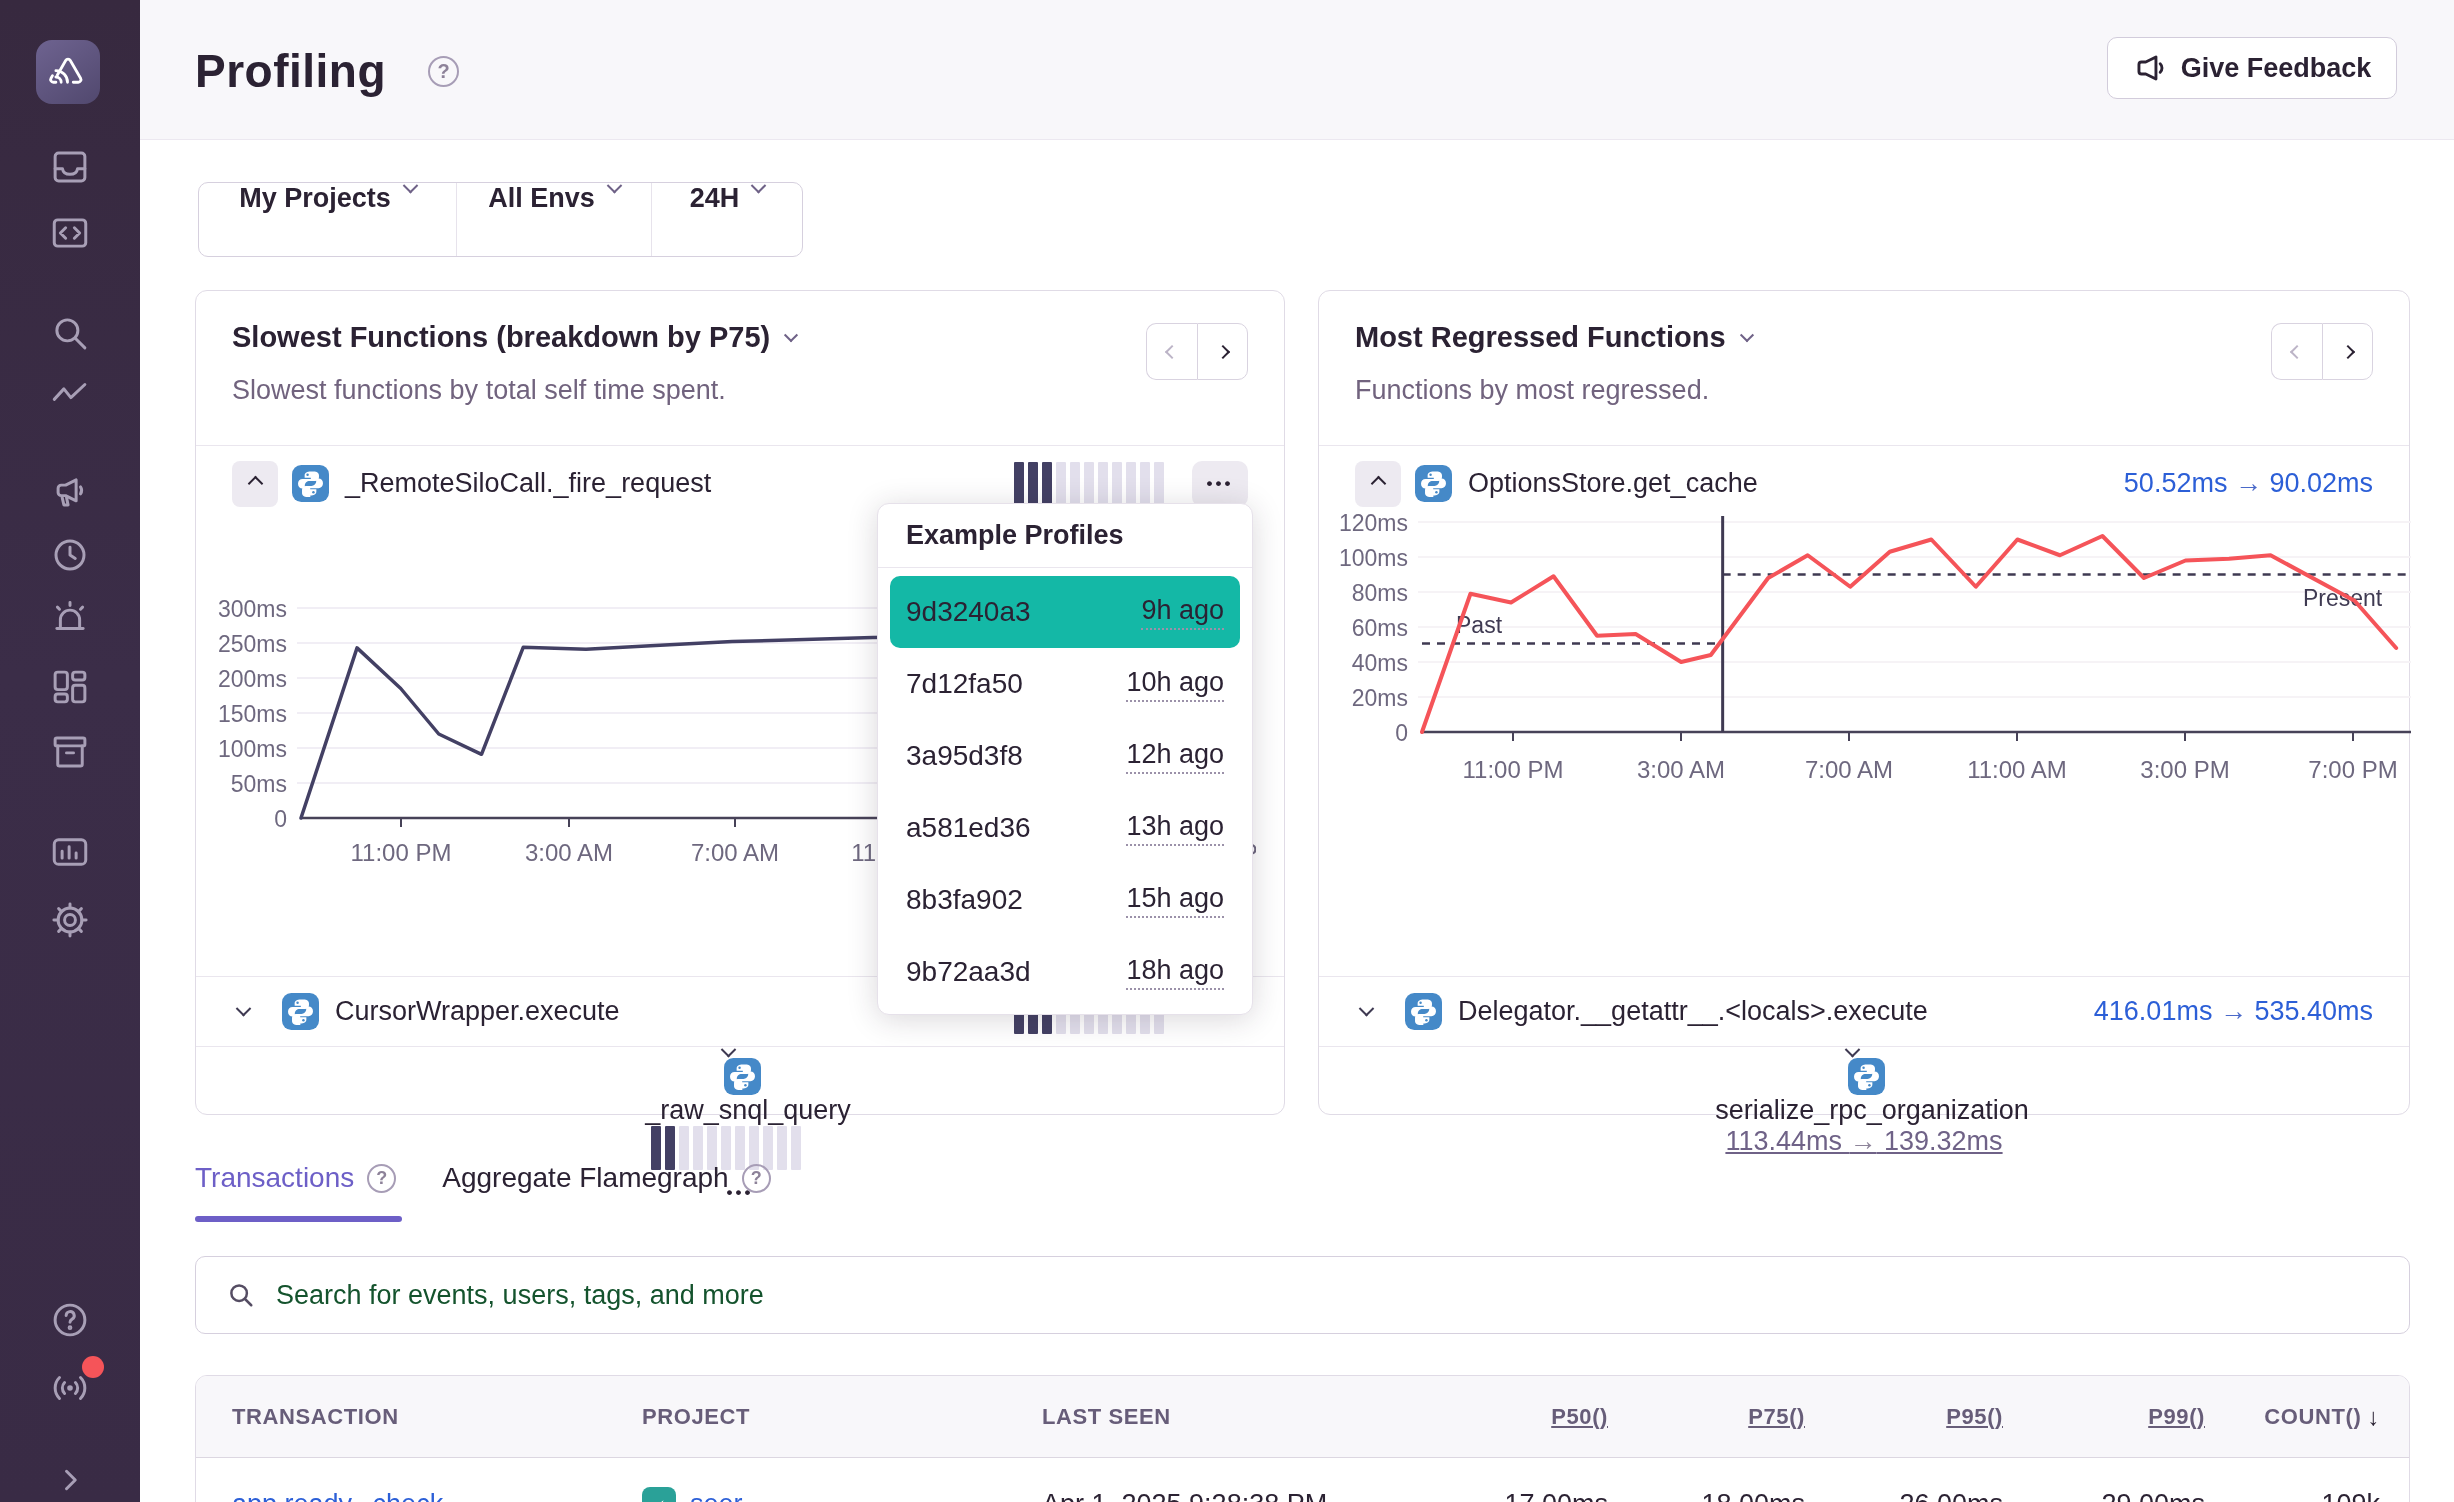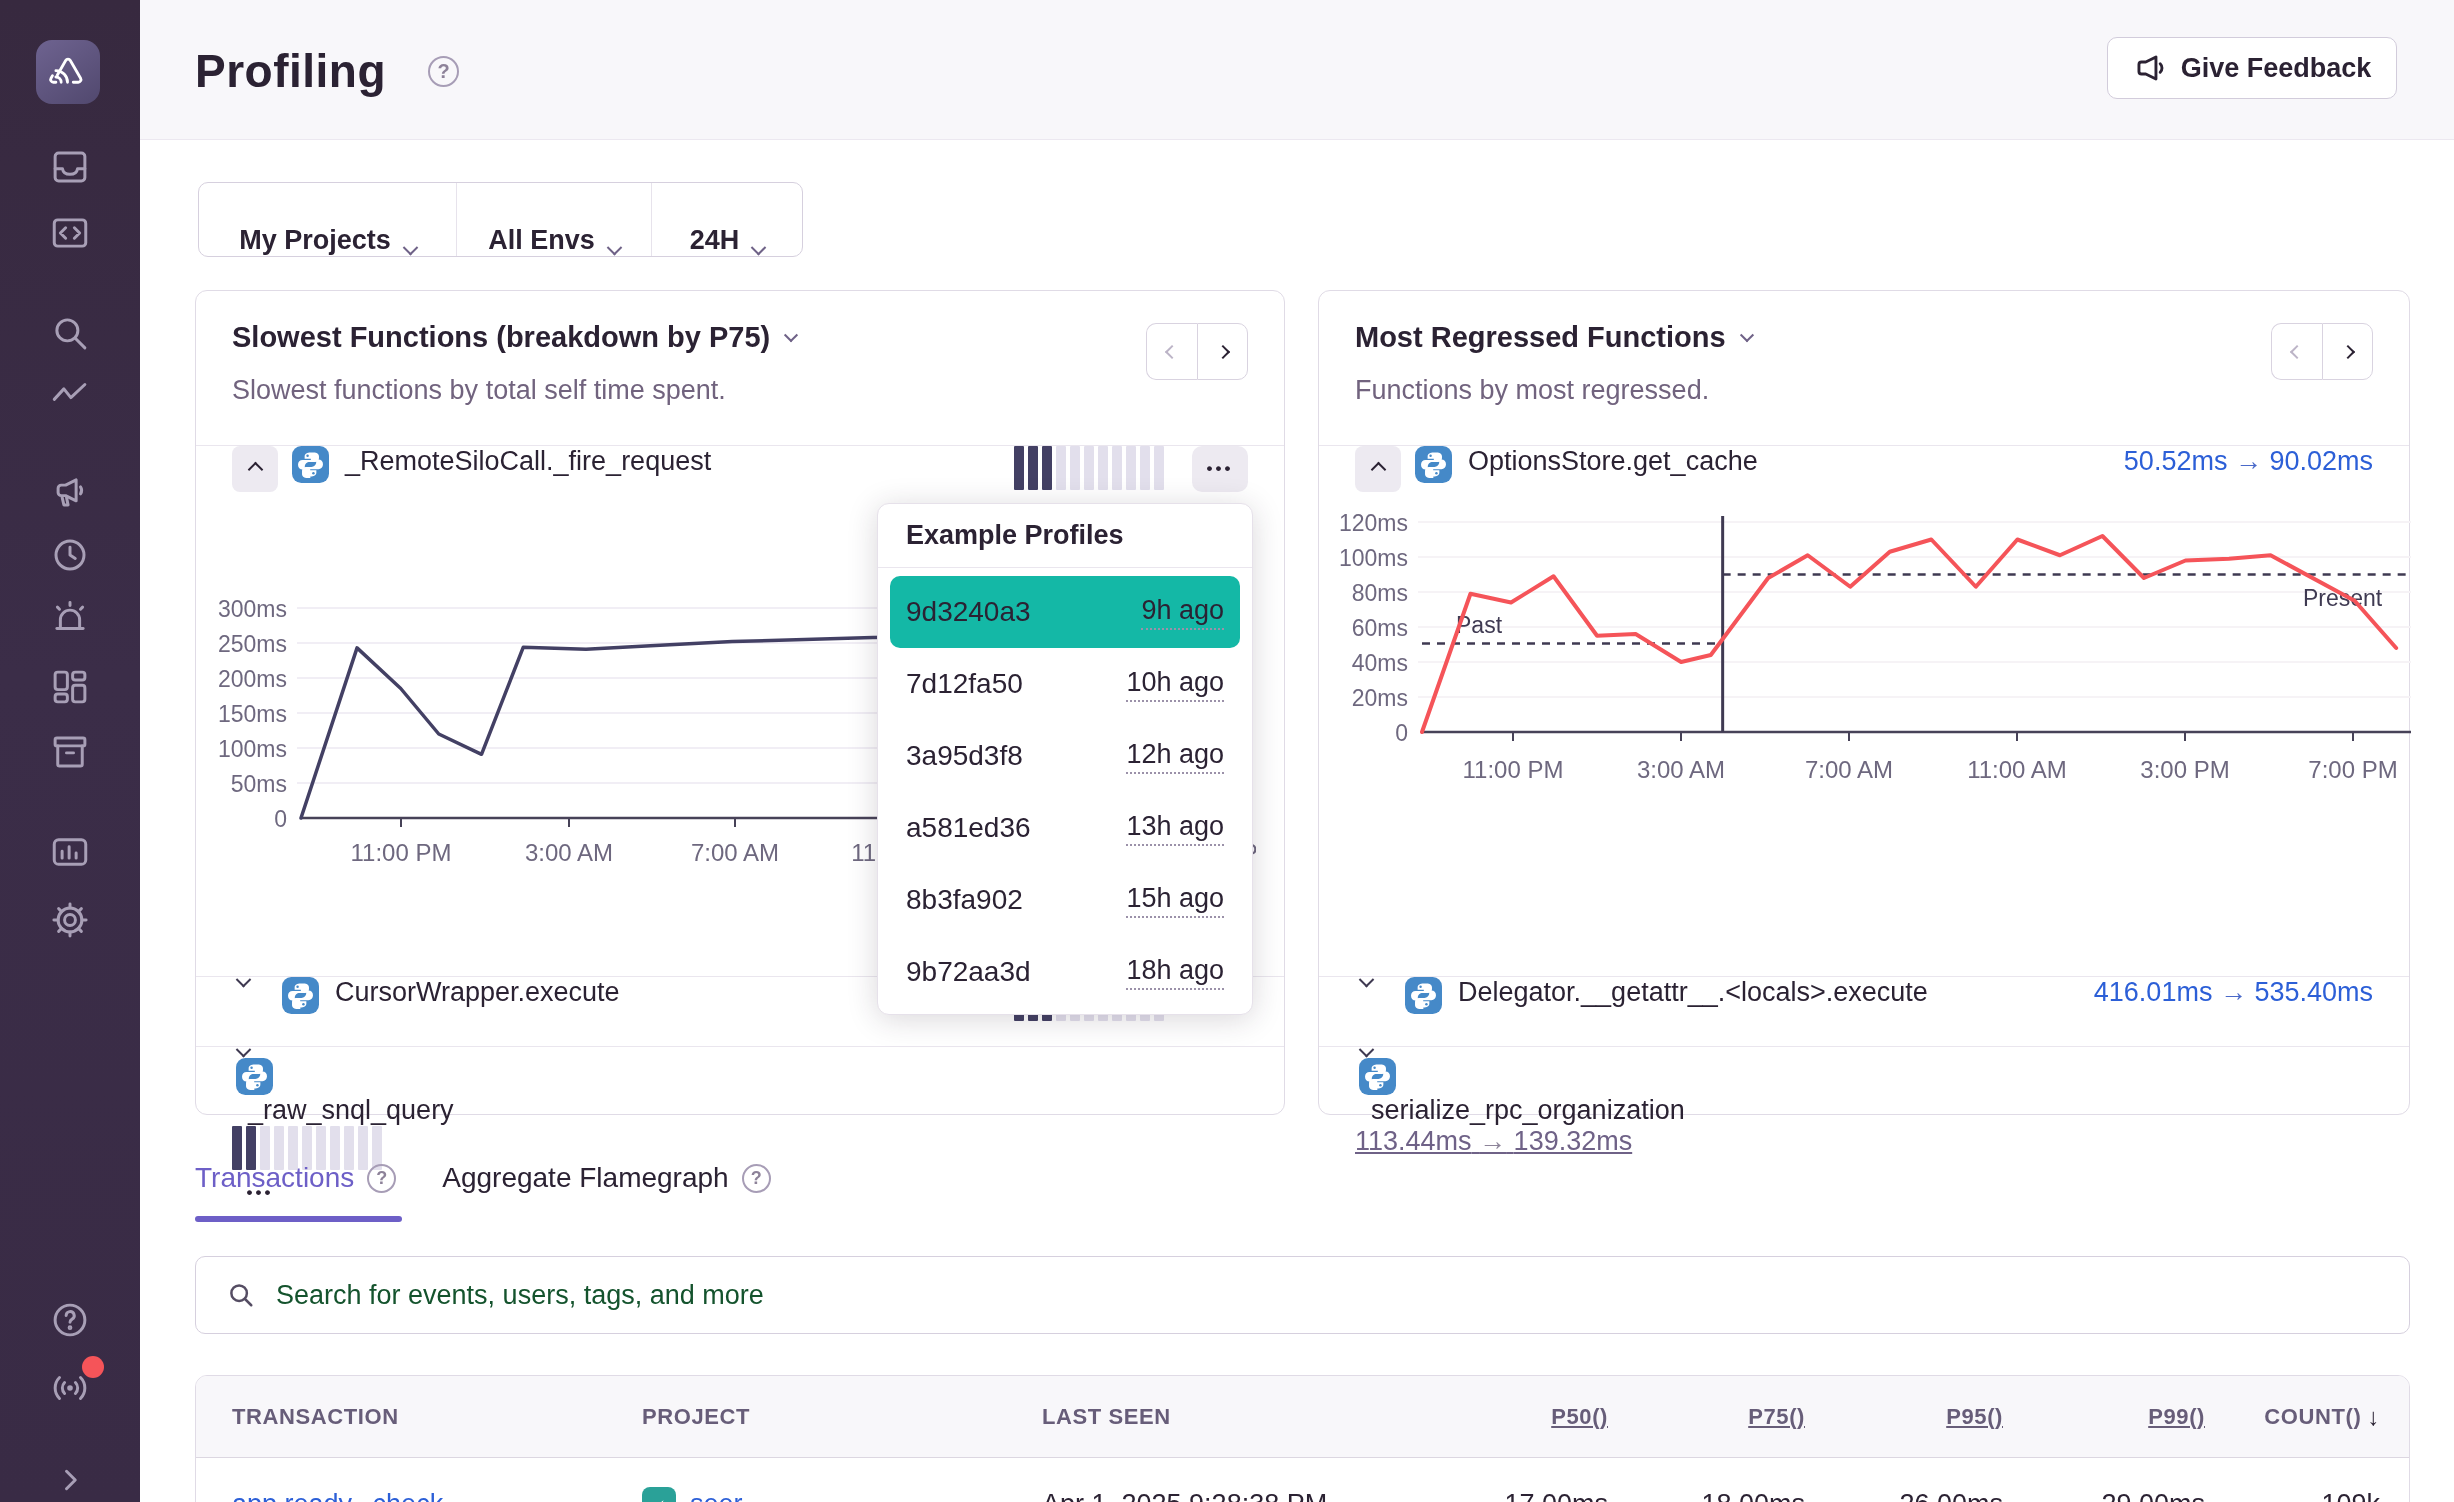--- a/index.html
+++ b/index.html
@@ -22,21 +22,21 @@
   .help-circ { display:inline-flex; align-items:center; justify-content:center; width:31px; height:31px; border:2px solid #a79db6;
     border-radius:50%; color:#8d8299; font-size:20px; font-weight:700; }
   .title-help { position:absolute; left:428px; top:56px; }
   .feedback-btn { position:absolute; left:2107px; top:37px; width:290px; height:62px; background:#fff; border:1.5px solid #d2ccdb;
     border-radius:10px; display:flex; align-items:center; justify-content:center; gap:14px; font-size:27px; font-weight:700; color:#2b2233; cursor:pointer; }
   .feedback-btn svg { width:34px; height:34px; stroke:#2b2233; fill:none; stroke-width:1.7; stroke-linecap:round; stroke-linejoin:round; }
 
   
   .filterbar { position:absolute; left:198px; top:182px; width:605px; height:75px; border:1.5px solid #d6d0de; border-radius:10px;
     display:flex; background:#fff; }
-  .filter-seg { display:flex; align-items:flex-end; justify-content:center; gap:14px; font-size:27px; font-weight:700; color:#2b2233; cursor:pointer; }
+  .filter-seg { display:flex; align-items:flex-start; justify-content:center; gap:14px; font-size:27px; font-weight:700; color:#2b2233; cursor:pointer; }
   .filter-seg + .filter-seg { border-left:1.5px solid #e7e3ec; }
   .fs-1{ width:257px; } .fs-2{ width:195px; } .fs-3{ width:151px; }
 
   .chv { display:inline-block; width:11px; height:11px; border-right:2.6px solid currentColor; border-bottom:2.6px solid currentColor; }
   .chv.down { transform:rotate(45deg) translate(-2px,-2px); }
   .chv.up { transform:rotate(-135deg); }
   .chv.left { transform:rotate(135deg); }
   .chv.right { transform:rotate(-45deg); }
   .chv.gray { color:#6f6287; }
 
@@ -49,21 +49,21 @@
   .p-title .chv { width:10px; height:10px; color:#6f6287; }
   .p-sub { position:absolute; left:36px; top:84px; font-size:27px; color:#71637e; }
   .pager { position:absolute; right:36px; top:32px; display:flex; }
   .pager button { width:51px; height:57px; background:#fff; border:1.5px solid #d9d3e0; display:flex; align-items:center; justify-content:center; cursor:pointer; }
   .pager button:first-child { border-radius:10px 0 0 10px; border-right:none; }
   .pager button:last-child { border-radius:0 10px 10px 0; }
   .pager .chv { width:10px; height:10px; }
   .pager .prev { color:#bcb4c7; }
   .pager .next { color:#2b2233; }
 
-  .f-row { position:absolute; left:0; right:0; display:flex; align-items:flex-start; padding:0 36px; }
+  .f-row { position:absolute; left:0; right:0; display:flex; align-items:center; padding:0 36px; }
   .f-row1 { top:155px; height:75px; }
   .f-row2 { top:685px; height:70px; border-top:1.5px solid #eae6ee; }
   .f-row3 { top:755px; height:70px; border-top:1.5px solid #eae6ee;flex-direction:column; }
   .collapse-btn { width:46px; height:46px; background:#edeaf1; border:none; border-radius:8px; display:flex; align-items:center; justify-content:center; color:#2b2233; cursor:pointer; flex:none; }
   .plain-chv { width:46px; display:flex; align-items:center; justify-content:flex-start; color:#3f3a52; flex:none; padding-left:6px; }
   .py-icon { width:37px; height:37px; margin-left:14px; flex:none; }
   .fn-name { margin-left:16px; font-size:27px; color:#2b2233; white-space:nowrap; }
   .row-spacer { flex:1; }
   .bars { display:flex; align-items:center; gap:4px; margin-right:28px; }
   .bars i { width:10px; height:44px; border-radius:1px; }

